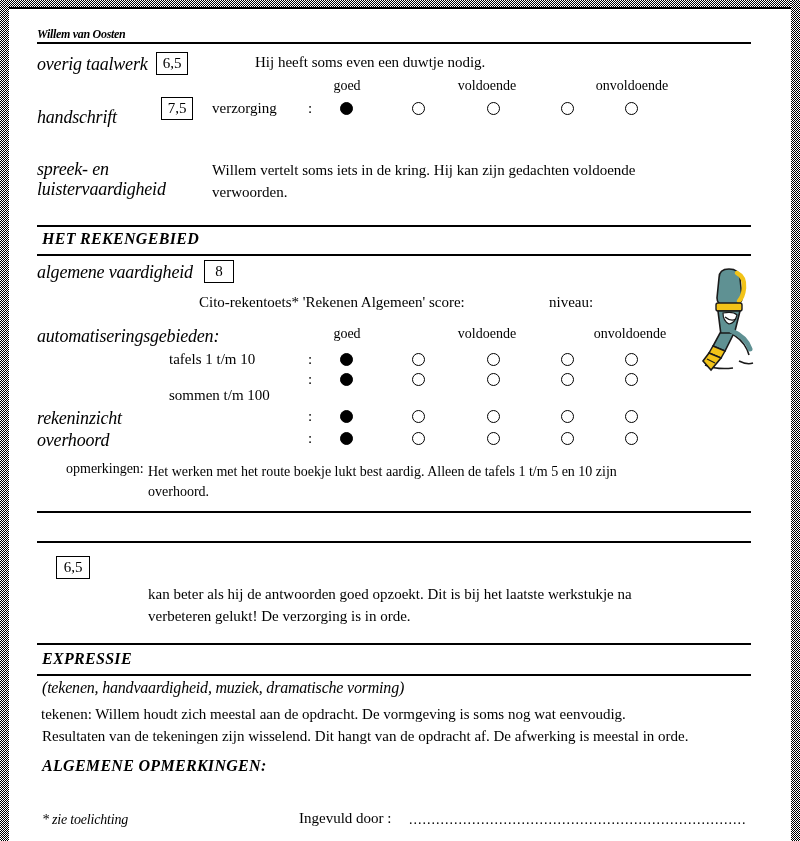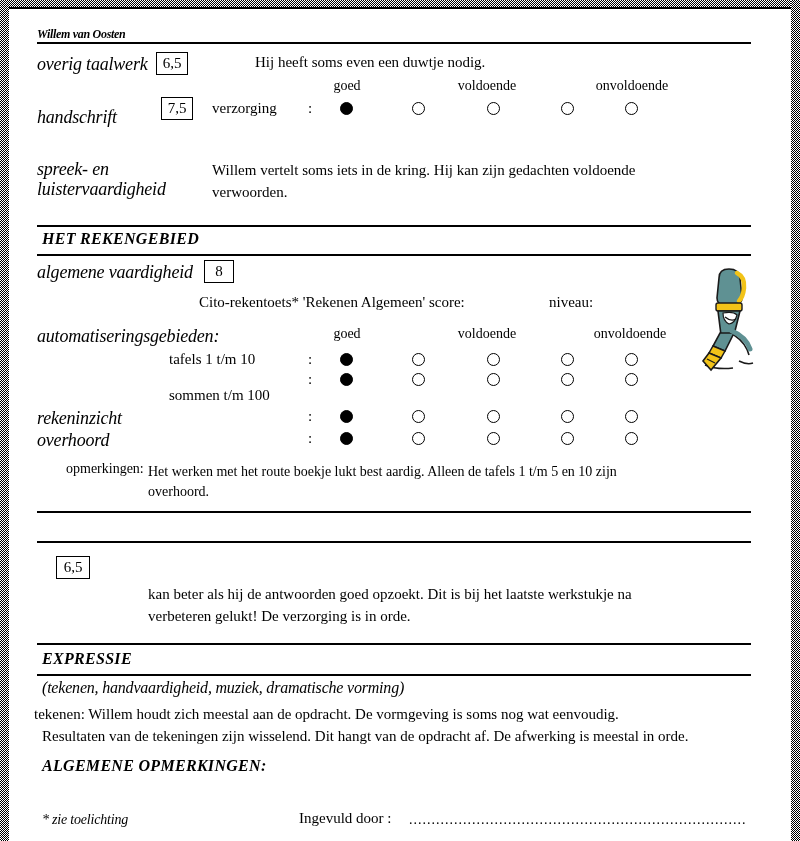--- a/index.html
+++ b/index.html
@@ -215,21 +215,21 @@
 
     <div class="box" style="left:47px;top:547px;width:34px;height:23px;">6,5</div>
     <div class="para" style="left:139px;top:574px;">kan beter als hij de antwoorden  goed opzoekt. Dit is bij het laatste werkstukje na</div>
     <div class="para" style="left:139px;top:596px;">verbeteren gelukt! De verzorging is  in orde.</div>
 
     <div class="rule" style="top:634px;"></div>
     <div class="sect-title" style="left:33px;top:641px;">EXPRESSIE</div>
     <div class="rule" style="top:665px;"></div>
 
     <div class="lbl-it" style="left:33px;top:670px;font-size:16px;">(tekenen, handvaardigheid, muziek, dramatische vorming)</div>
-    <div class="para" style="left:25px;top:694px;">tekenen: Willem houdt zich meestal aan de opdracht. De vormgeving is soms nog wat  eenvoudig.</div>
+    <div class="para" style="left:32px;top:694px;">tekenen: Willem houdt zich meestal aan de opdracht. De vormgeving is soms nog wat  eenvoudig.</div>
     <div class="para" style="left:33px;top:716px;">Resultaten van de tekeningen zijn wisselend. Dit hangt van de opdracht af. De afwerking is meestal in orde.</div>
 
     <div class="sect-title" style="left:33px;top:748px;">ALGEMENE OPMERKINGEN:</div>
 
     <div class="lbl-it" style="left:33px;top:803px;font-size:14px;">* zie toelichting</div>
     <div class="lbl-ro" style="left:290px;top:801px;font-size:15px;">Ingevuld door :</div>
     <div class="dots" style="left:400px;top:803px;width:350px;">...........................................................................</div>
 
   </div>
 </div>

